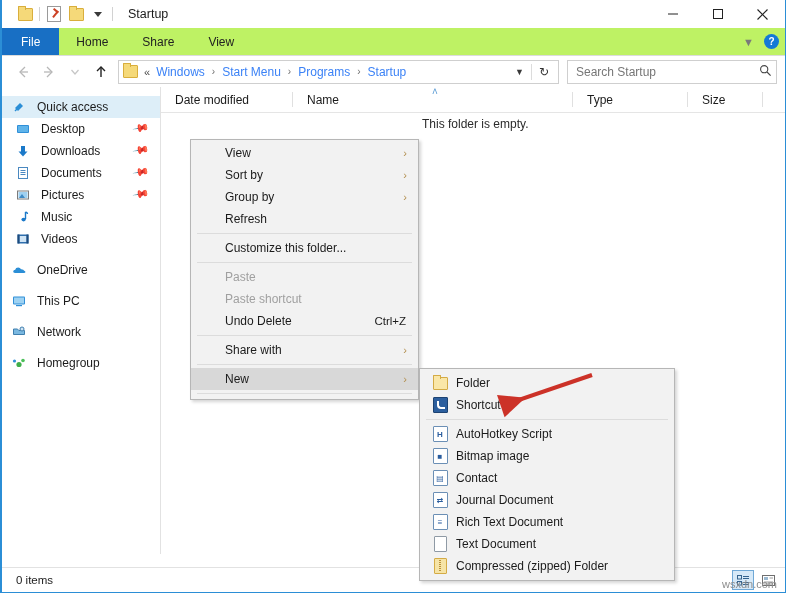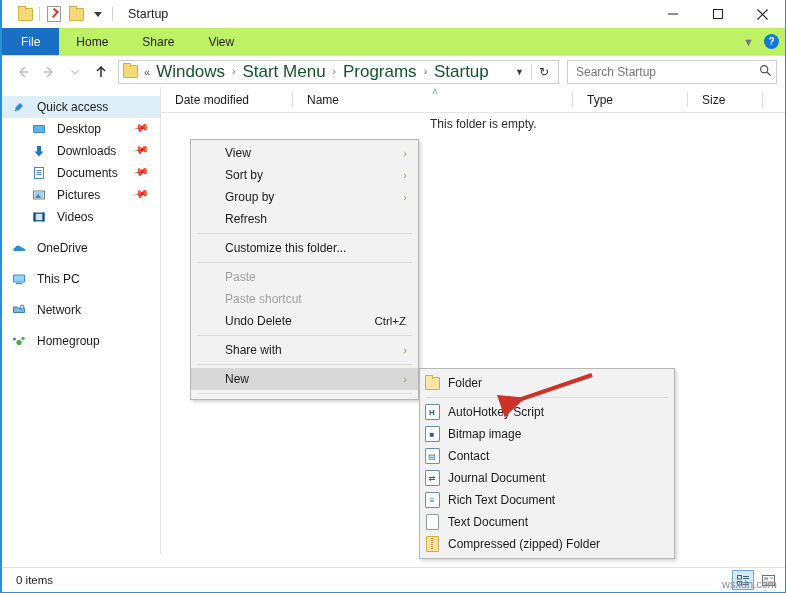--- a/index.html
+++ b/index.html
@@ -74,21 +74,21 @@
   .addrbar{
     height:31px;display:flex;align-items:center;background:#fff;padding:0 8px;gap:0;
   }
   .navbtn{width:26px;height:26px;display:flex;align-items:center;justify-content:center;}
   .navbtn.dim svg{opacity:.42;}
   .crumbbox{
     flex:1;height:22px;border:1px solid #cfcfcf;background:#fff;display:flex;align-items:center;
     margin-left:4px;padding:0 2px 0 4px;min-width:0;
   }
   .crumb-folder{margin-right:5px;display:flex;align-items:center;}
-  .crumb{display:flex;align-items:center;font-size:17px;color:#14532d;white-space:nowrap;padding:0 3px;}
+  .crumb{display:flex;align-items:center;font-size:12px;color:#3b82f6;white-space:nowrap;padding:0 3px;}
   .crumb-sep{color:#6f6f6f;font-size:10px;padding:0 4px;}
   .crumb-lead{color:#4a4a4a;font-size:11px;padding:0 3px 0 1px;}
   .crumb-tail{margin-left:auto;display:flex;align-items:center;}
   .crumb-caret{padding:0 7px;color:#3a3a3a;font-size:9px;}
   .crumb-vsep{width:1px;height:16px;background:#dcdcdc;}
   .refresh{padding:0 7px;color:#333;font-size:12px;}
   .searchbox{
     width:196px;height:22px;border:1px solid #cfcfcf;background:#fff;margin-left:8px;
     display:flex;align-items:center;padding:0 4px 0 8px;
   }
@@ -101,42 +101,42 @@
     padding-top:9px;box-sizing:border-box;
   }
   .nav-item{
     height:22px;display:flex;align-items:center;font-size:12px;color:#1b1b1b;
     padding-left:10px;position:relative;
   }
   .nav-item.sel{background:#ddeef8;}
   .nav-item.sel:before{content:"";position:absolute;left:0;top:0;bottom:0;width:0;}
   .nav-item .ico{width:22px;display:flex;align-items:center;justify-content:flex-start;}
   .nav-item .lbl{padding-left:3px;}
-  .nav-item.indent{padding-left:30px;}
+  .nav-item.indent{padding-left:14px;}
   .nav-item.grp{margin-top:9px;}
   .pin{
     position:absolute;right:12px;top:4px;color:#9a9a9a;font-size:11px;
     transform:rotate(35deg);
   }
 
   .filepane{flex:1;position:relative;background:#fff;}
   .colhead{
     height:25px;display:flex;align-items:center;border-bottom:1px solid #e5e5e5;
     font-size:12px;color:#1b1b1b;
   }
   .col{position:relative;height:25px;display:flex;align-items:center;padding-left:14px;box-sizing:border-box;}
   .col:after{content:"";position:absolute;right:0;top:5px;bottom:5px;width:1px;background:#e0e0e0;}
   .col.c-name{width:280px;}
   .col.c-date{width:132px;}
   .col.c-type{width:115px;}
   .col.c-size{width:75px;}
   .sortcaret{
     position:absolute;left:139px;top:-1px;color:#5a9bd4;font-size:10px;
   }
-  .emptymsg{position:absolute;left:269px;top:30px;font-size:12px;color:#2b2b2b;}
+  .emptymsg{position:absolute;left:261px;top:30px;font-size:12px;color:#2b2b2b;}
 
   
   .ctxmenu{
     position:absolute;left:188px;top:139px;width:227px;
     background:#f2f2f2;border:1px solid #b6b6b6;
     box-shadow:2px 2px 3px rgba(0,0,0,.17);
     padding:2px 0;z-index:30;
   }
   .mi{
     height:22px;display:flex;align-items:center;font-size:12px;color:#1b1b1b;
@@ -150,20 +150,21 @@
 
   
   .submenu{
     position:absolute;left:417px;top:368px;width:254px;
     background:#f2f2f2;border:1px solid #b6b6b6;
     box-shadow:2px 2px 3px rgba(0,0,0,.17);
     padding:3px 0;z-index:40;
   }
   .si{
     height:22px;display:flex;align-items:center;font-size:12px;color:#1b1b1b;
+    padding-left:8px;
   }
   .si .sico{width:24px;display:flex;align-items:center;justify-content:center;}
   .si .slbl{padding-left:4px;}
 
   
   .ic-folder{
     width:13px;height:11px;background:#fae7a8;border:1px solid #d4ab45;border-radius:1px;position:relative;
   }
   .ic-folder:before{
     content:"";position:absolute;left:-1px;top:-3px;width:6px;height:3px;
@@ -371,20 +372,30 @@
           <svg width="14" height="14" viewBox="0 0 14 14">
               <rect x="1.5" y="3" width="11" height="8" fill="#fff" stroke="#7a7a7a"></rect>
               <rect x="2.5" y="4" width="9" height="6" fill="#9fd0f0"></rect>
               <path d="M3 10 L6 6 L9 10 Z" fill="#3f8ac4"></path>
             </svg>
         </span>
         <span class="lbl">Pictures</span>
         <span class="pin">📌</span>
       </div>
 
+      <div class="nav-item indent">
+        <span class="ico">
+          <svg width="14" height="14" viewBox="0 0 14 14">
+              <path d="M9.5 2 L9.5 9" stroke="#1b79c9" stroke-width="1.4" fill="none"></path>
+              <ellipse cx="7.6" cy="9.6" rx="2.2" ry="1.8" fill="#1b79c9"></ellipse>
+              <path d="M9.5 2 Q11.5 2.6 11.5 4" stroke="#1b79c9" stroke-width="1.4" fill="none"></path>
+            </svg>
+        </span>
+        <span class="lbl">Music</span>
+      </div>
 
       <div class="nav-item indent">
         <span class="ico">
           <svg width="14" height="14" viewBox="0 0 14 14">
               <rect x="1.5" y="2.5" width="11" height="9" fill="#2f6fae"></rect>
               <rect x="3.5" y="4" width="7" height="6" fill="#cfe4f5"></rect>
               <rect x="1.5" y="2.5" width="2" height="9" fill="#1d4b7c"></rect>
               <rect x="10.5" y="2.5" width="2" height="9" fill="#1d4b7c"></rect>
             </svg>
         </span>
@@ -496,20 +507,26 @@
     </div>
     <div class="msep"></div>
   </div>
 
   <div class="submenu">
     <div class="si">
       <span class="sico">
           <span class="ic-folder"></span>
         </span>
       <span class="slbl">Folder</span>
+    </div>
+    <div class="si">
+      <span class="sico">
+          <span class="ic-shortcut"></span>
+        </span>
+      <span class="slbl">Shortcut</span>
     </div>
     <div class="msep"></div>
     <div class="si">
       <span class="sico">
           <span class="ic-sq">H</span>
         </span>
       <span class="slbl">AutoHotkey Script</span>
     </div>
     <div class="si">
       <span class="sico">

